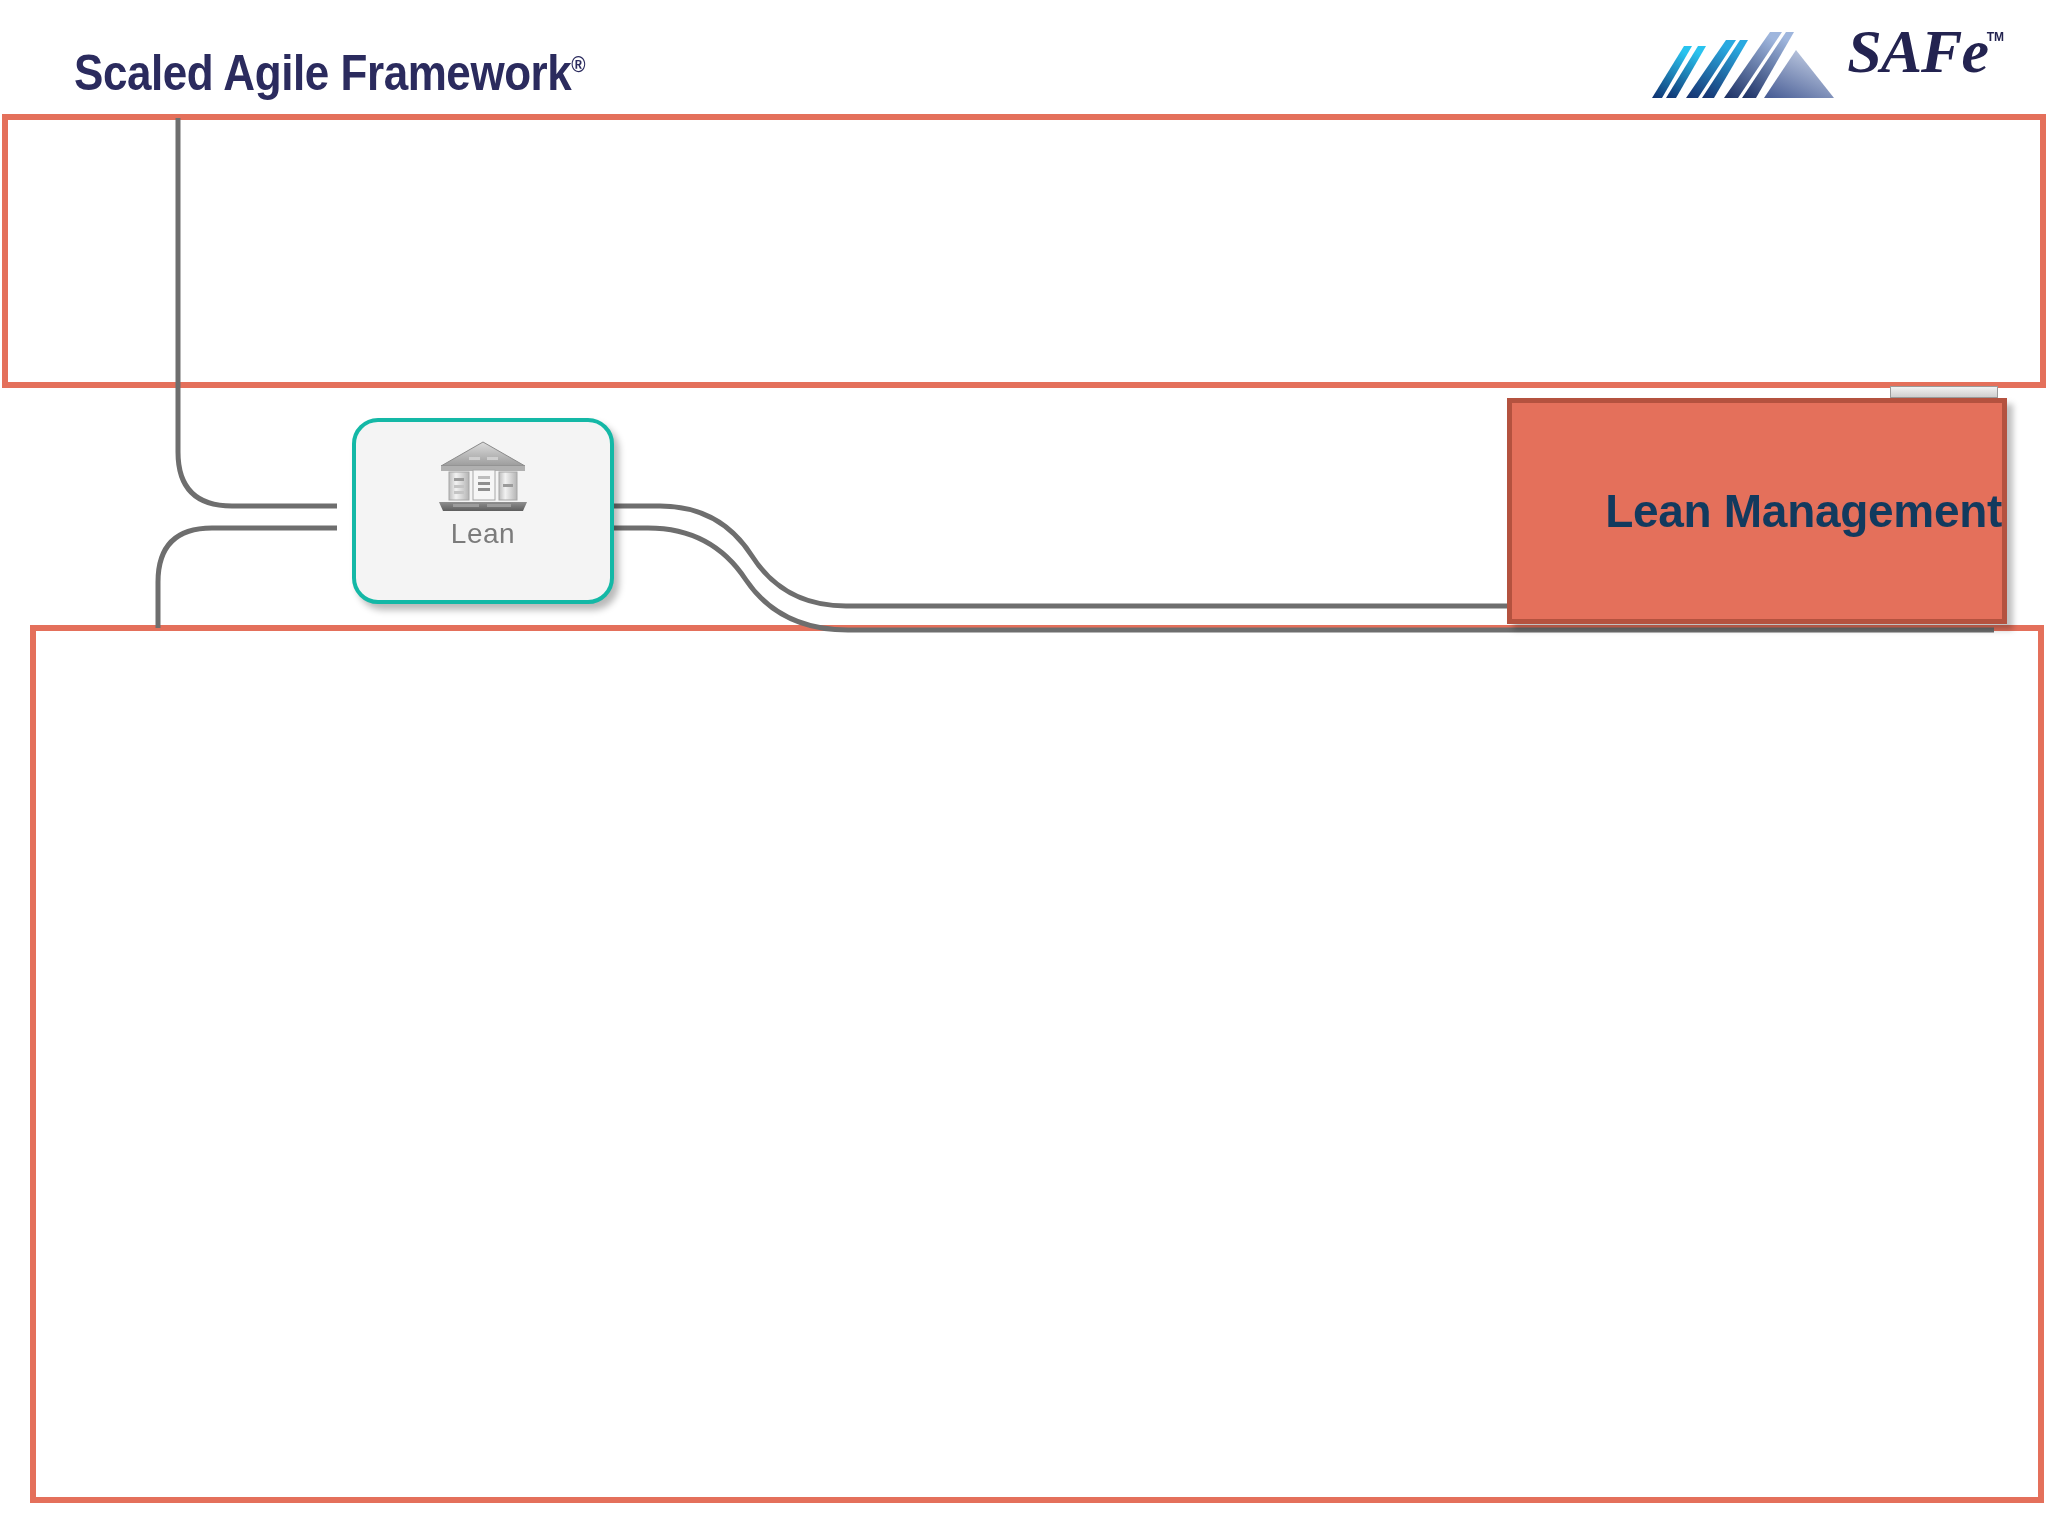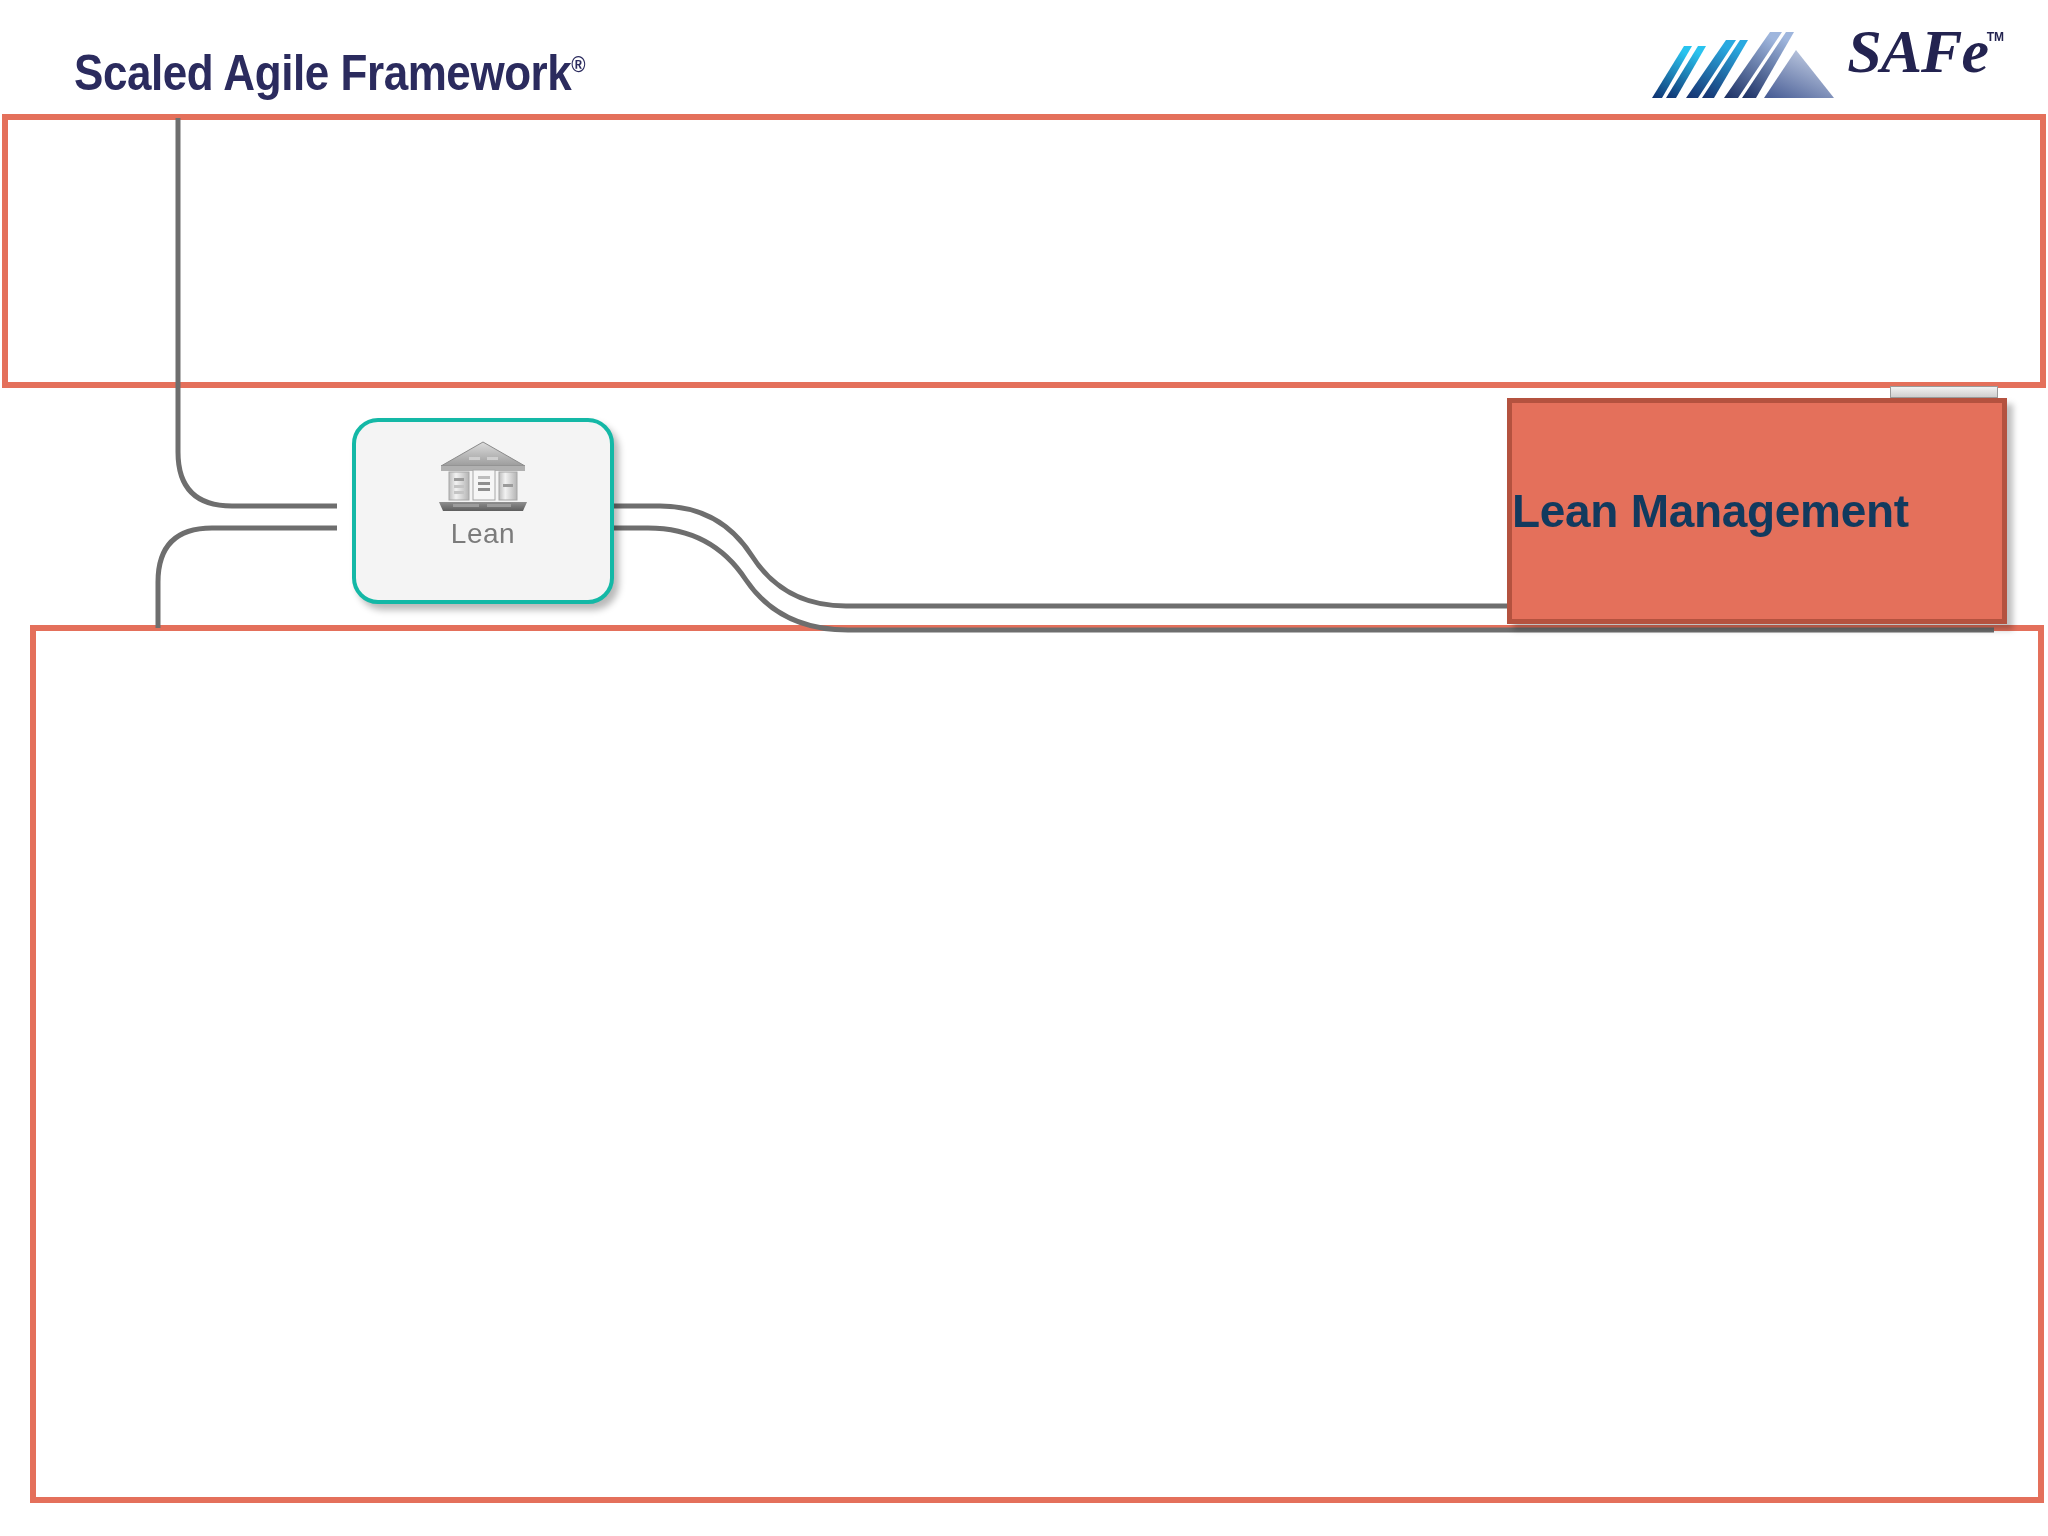--- a/index.html
+++ b/index.html
@@ -144,21 +144,21 @@
     left: 1507px;
     top: 398px;
     width: 500px;
     height: 226px;
     background: #E4705B;
     border: 5px solid #B4523F;
     box-sizing: border-box;
     box-shadow: 6px 6px 6px rgba(0,0,0,0.25);
     display: flex;
     align-items: center;
-    justify-content: flex-start;
+    justify-content: flex-end;
   }
   #lean-management-label {
     font-family: "Liberation Sans", sans-serif;
     font-weight: bold;
     font-size: 46px;
     color: #123A5E;
     white-space: nowrap;
     letter-spacing: -0.3px;
   }
 

